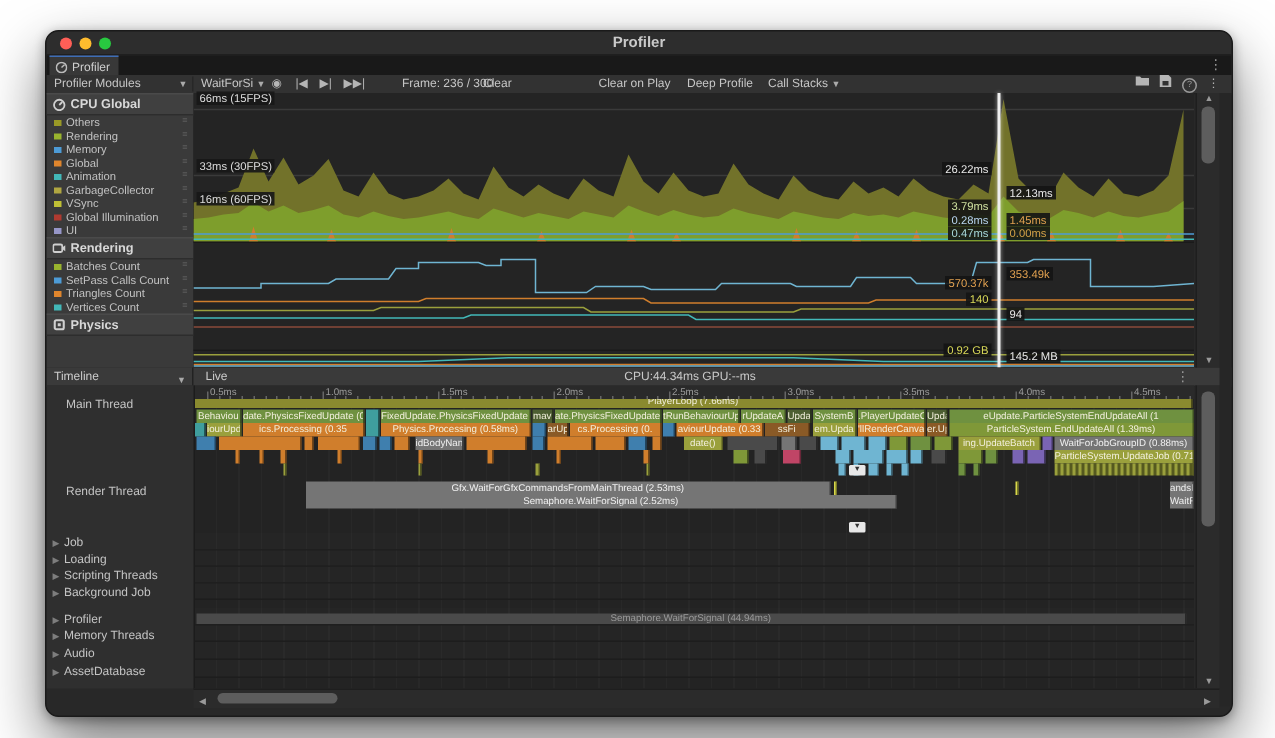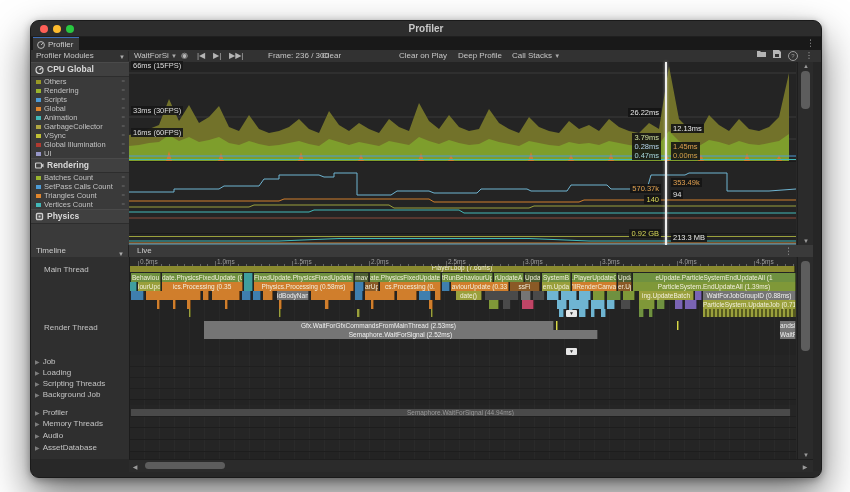--- a/index.html
+++ b/index.html
@@ -120,21 +120,21 @@
     <span class="tbi ticon" style="left:774px">⋮</span>
   </div>
 
   <div class="sidebar" id="modules-pane">
       <div class="mod-header"><svg class="mod-icon" viewBox="0 0 9 9">
           <circle cx="4.5" cy="5" r="3.5" fill="none" stroke="#cfcfcf" stroke-width="1.2"></circle>
           <line x1="4.5" y1="5" x2="6.5" y2="3" stroke="#cfcfcf" stroke-width="1.2"></line>
         </svg><span>CPU Global</span></div>
       <div class="leg-item"><span class="leg-sw" style="background:#999926"></span><span>Others</span><span class="leg-handle">=</span></div>
       <div class="leg-item"><span class="leg-sw" style="background:#99b42e"></span><span>Rendering</span><span class="leg-handle">=</span></div>
-      <div class="leg-item"><span class="leg-sw" style="background:#4d9bd6"></span><span>Scripts</span><span class="leg-handle">=</span></div>
+      <div class="leg-item"><span class="leg-sw" style="background:#4d9bd6"></span><span>Memory</span><span class="leg-handle">=</span></div>
       <div class="leg-item"><span class="leg-sw" style="background:#e0862d"></span><span>Global</span><span class="leg-handle">=</span></div>
       <div class="leg-item"><span class="leg-sw" style="background:#42b8b8"></span><span>Animation</span><span class="leg-handle">=</span></div>
       <div class="leg-item"><span class="leg-sw" style="background:#b0a641"></span><span>GarbageCollector</span><span class="leg-handle">=</span></div>
       <div class="leg-item"><span class="leg-sw" style="background:#c0c035"></span><span>VSync</span><span class="leg-handle">=</span></div>
       <div class="leg-item"><span class="leg-sw" style="background:#b03a30"></span><span>Global Illumination</span><span class="leg-handle">=</span></div>
       <div class="leg-item"><span class="leg-sw" style="background:#9696c8"></span><span>UI</span><span class="leg-handle">=</span></div>
       <div class="mod-header"><svg class="mod-icon" viewBox="0 0 9 9">
           <rect x="0.5" y="2" width="6" height="5" rx="1" fill="none" stroke="#cfcfcf" stroke-width="1.2"></rect>
           <path d="M6.5 4l2-1.5v4l-2-1.5z" fill="#cfcfcf"></path>
         </svg><span>Rendering</span></div>
@@ -185,29 +185,30 @@
       <div class="fpslabel" style="left: 100px; top: 107px;">16ms (60FPS)</div>
       <div class="anno" style="top: 87px; color: rgb(232, 232, 232); right: 160px;">26.22ms</div>
       <div class="anno" style="top: 103px; color: rgb(232, 232, 232); left: 640px;">12.13ms</div>
       <div class="anno" style="top: 112px; color: rgb(207, 224, 160); right: 160px;">3.79ms</div>
       <div class="anno" style="top: 121px; color: rgb(184, 212, 238); right: 160px;">0.28ms</div>
       <div class="anno" style="top: 130px; color: rgb(168, 216, 216); right: 160px;">0.47ms</div>
       <div class="anno" style="top: 121px; color: rgb(224, 160, 80); left: 640px;">1.45ms</div>
       <div class="anno" style="top: 130px; color: rgb(208, 160, 72); left: 640px;">0.00ms</div>
       <div class="anno" style="top: 157px; color: rgb(224, 160, 80); left: 640px;">353.49k</div>
       <div class="anno" style="top: 163px; color: rgb(224, 160, 80); right: 160px;">570.37k</div>
-      <div class="anno" style="top: 169px; color: rgb(232, 232, 232); left: 640px;">94</div>
+      <div class="anno" style="top: 184px; color: rgb(232, 232, 232); left: 640px;">94</div>
       <div class="anno" style="top: 174px; color: rgb(216, 216, 88); right: 160px;">140</div>
       <div class="anno" style="top: 208px; color: rgb(216, 216, 88); right: 160px;">0.92 GB</div>
-      <div class="anno" style="top: 212px; color: rgb(232, 232, 232); left: 640px;">213.3 MB</div>
+      <div class="anno" style="top: 212px; color: rgb(232, 232, 232); left: 640px;">145.2 MB</div>
     </div>
 
   <div class="tl-header">
     <div class="tl-mode"><span>Timeline</span><span class="caret" style="float:right;margin:3px 4px 0 0">▼</span></div>
     <div class="tl-live">Live</div>
+    <div class="tl-cpu">CPU:44.34ms  GPU:--ms</div>
     <span style="position:absolute;right:28px;top:0;color:#9a9a9a;font-size:9px;line-height:12px">⋮</span>
   </div>
 
   <div class="ruler" id="ruler">
       <span class="rlab" style="left: 11px;">0.5ms</span>
       <span class="rtick" style="left: 9px; height: 5px;"></span>
       <span class="rtick" style="left: 16.7px; height: 2.5px;"></span>
       <span class="rtick" style="left: 24.4px; height: 2.5px;"></span>
       <span class="rtick" style="left: 32.1px; height: 2.5px;"></span>
       <span class="rtick" style="left: 39.8px; height: 2.5px;"></span>

